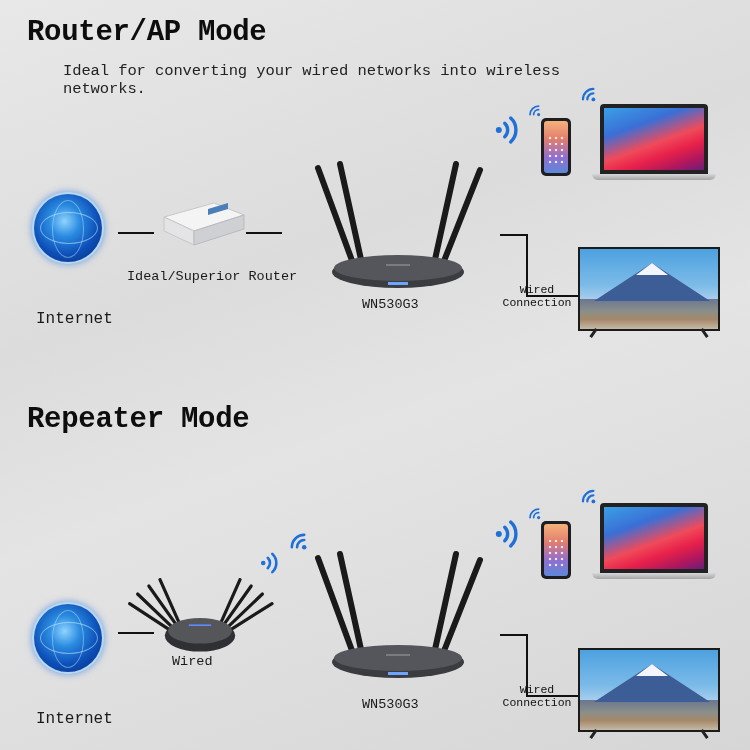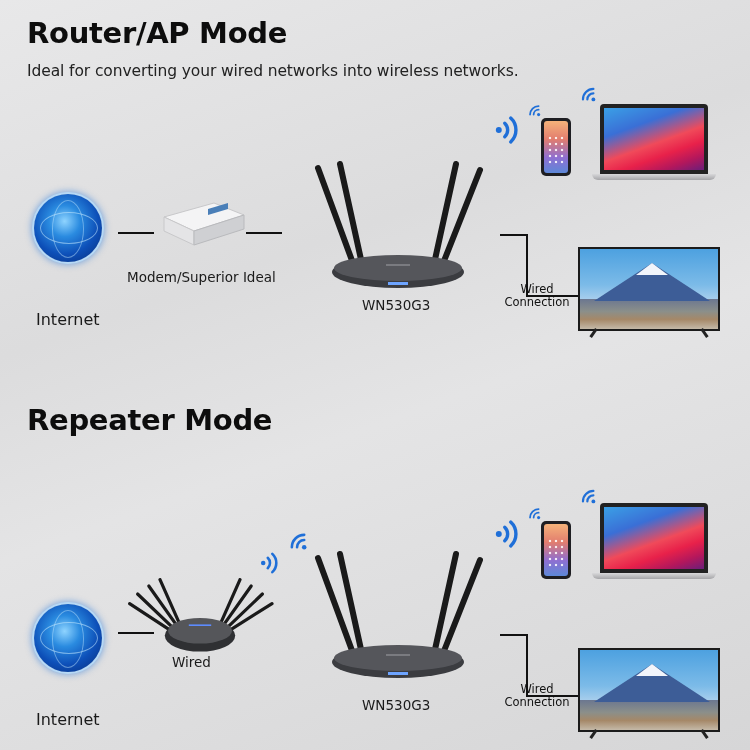--- a/index.html
+++ b/index.html
@@ -3,21 +3,21 @@
 <meta charset="utf-8">
 <style>
   * { box-sizing: border-box; margin: 0; padding: 0; }
   html, body { width: 750px; height: 750px; overflow: hidden; }
   body {
     position: relative;
     font-family: "DejaVu Sans", sans-serif;
     background: linear-gradient(160deg, #e8e8e9 0%, #dcdcdd 35%, #e4e4e5 55%, #d6d6d7 100%);
     color: #111;
   }
-  .section { position: absolute; left: 0; width: 622px; }
+  .section { position: absolute; left: 0; width: 622px; font-family: Liberation Mono, monospace; }
   .sec1 { top: 0; height: 375px; }
   .sec2 { top: 395px; height: 375px; }
   .title {
     position: absolute; left: 27px;
     font-size: 29px; font-weight: bold; letter-spacing: -0.3px; color: #0d0d0d;
   }
   .subtitle {
     position: absolute; left: 27px;
     font-size: 15.5px; color: #222; letter-spacing: -0.1px;
   }
@@ -139,31 +139,31 @@
       <polygon points="8,18 58,4 88,16 38,32" fill="#f4f4f5" stroke="#c8c8ca"></polygon>
       <polygon points="8,18 38,32 38,46 8,32" fill="#e4e4e6" stroke="#c8c8ca"></polygon>
       <polygon points="38,32 88,16 88,30 38,46" fill="#cfd0d3" stroke="#b9babd"></polygon>
       <rect x="52" y="26" width="20" height="6" fill="#4a7fb8" transform="skewY(-17)"></rect>
     </symbol>
   </defs>
 </svg>
 
 <section class="section sec1">
   <h1 class="title" style="top:16px;">Router/AP Mode</h1>
-  <p class="subtitle" style="top:62px;">Ideal for converting your wired networks into wireless networks.</p>
+  <p class="subtitle" style="top:62px;margin-left:36px;">Ideal for converting your wired networks into wireless networks.</p>
 
   <div class="globe" style="left:34px; top:194px;"></div>
   <span class="label big" style="left:36px; top:274px;">Internet</span>
 
   <div class="line" style="left:118px; top:232px; width:36px; height:2px;"></div>
 
   <svg class="modem" style="left:156px; top:198px;" width="90" height="52">
       <use href="#modem"></use>
     </svg>
-  <span class="label" style="left:127px; top:269px;">Modem/Superior Ideal</span>
+  <span class="label" style="left:127px; top:269px;">Ideal/Superior Router</span>
 
   <div class="line" style="left:246px; top:232px; width:36px; height:2px;"></div>
 
   <svg class="device-router" style="left:296px; top:160px;" width="200" height="130">
       <use href="#router-wn"></use>
     </svg>
   <span class="label" style="left:362px; top:297px;">WN530G3</span>
 
   <svg class="wifi" style="left:492px; top:113px;" width="34" height="34">
       <use href="#wifi-right"></use>

